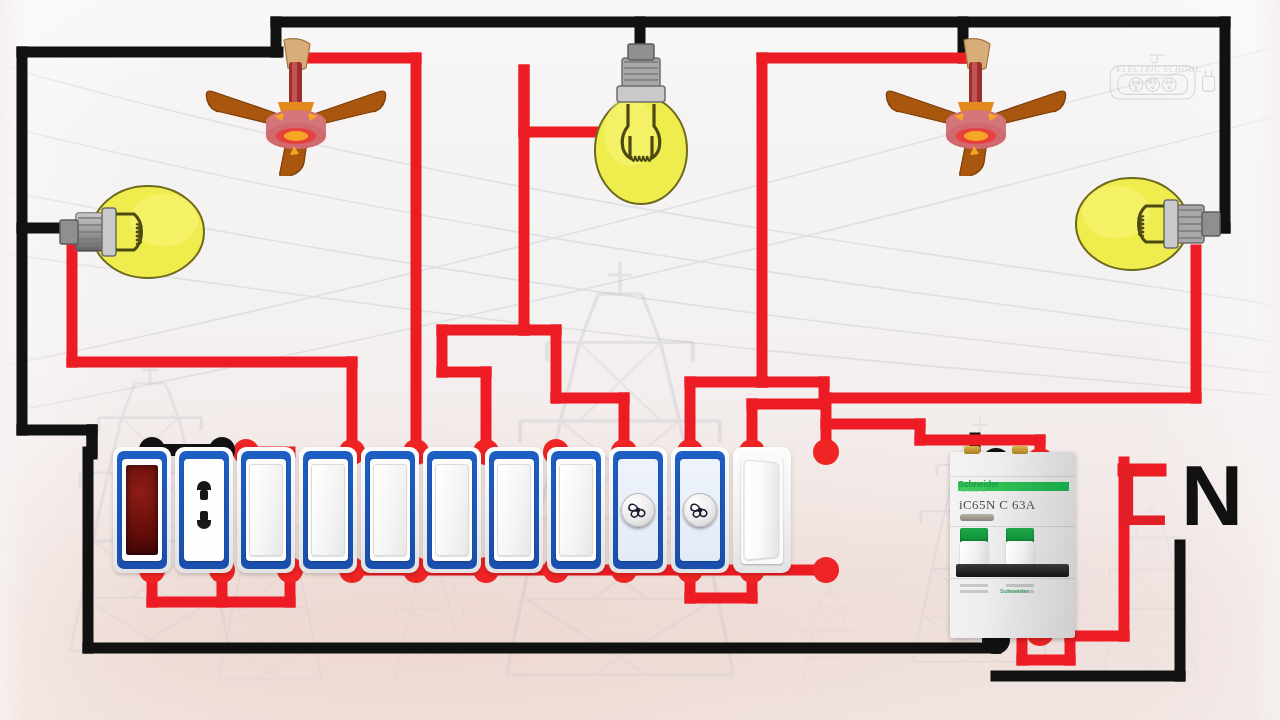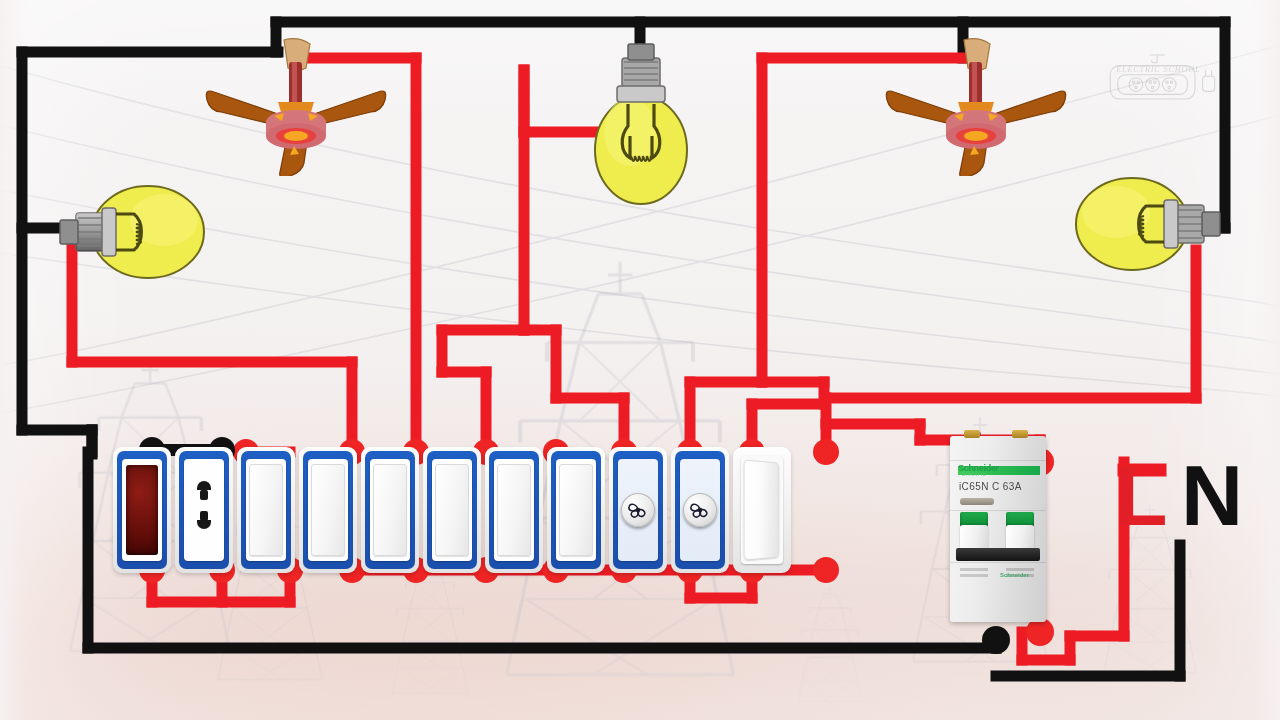--- a/index.html
+++ b/index.html
@@ -52,31 +52,31 @@
   .knob{position:absolute;left:50%;top:50%;width:34px;height:34px;margin:-17px 0 0 -17px;
      border-radius:50%;background:radial-gradient(circle at 35% 28%,#ffffff,#e9e9e9 55%,#c7c7c7);
      box-shadow:0 2px 3px rgba(0,0,0,.35),inset 0 0 0 1px #b9b9b9;}
   .mod.fan .inner{background:linear-gradient(#1e5fc4,#1d56b8 48%,#1b4fae);}
   .mod.fan .face{background:linear-gradient(#eef3fb,#e3ebf7);}
   .mod.plain{background:linear-gradient(#fdfdfd,#f0f0f0 55%,#e3e3e3);}
   .mod.plain .inner{background:transparent;}
   .mod.plain .face{left:8px;right:8px;top:9px;bottom:9px;background:#fafafa;}
 
   
-  #mcb{position:absolute;left:950px;top:436px;width:96px;height:186px;}
+  #mcb{position:absolute;left:950px;top:452px;width:96px;height:186px;padding-left:29px;}
   .mcb-body{position:absolute;inset:0;border-radius:3px;
      background:linear-gradient(96deg,#f4f4f4,#ededed 35%,#dcdcdc 70%,#cfcfcf);
      box-shadow:0 2px 5px rgba(0,0,0,.25);}
   .mcb-split{position:absolute;left:0;right:0;background:rgba(0,0,0,.10);height:1px;}
   .sch-bar{position:absolute;left:8px;right:6px;top:30px;height:9px;
      background:linear-gradient(90deg,#3dcd58,#17a84a);}
   .sch-name{position:absolute;left:8px;top:27px;font-size:9px;font-weight:bold;color:#1f9c4b;
      letter-spacing:-.3px;}
   .sch-sub{position:absolute;left:12px;top:36px;font-size:4.5px;color:#6cbf8c;letter-spacing:1.2px;}
-  .sch-rating{position:absolute;left:9px;top:45px;font-size:10px;color:#4a4a4a;letter-spacing:.4px;}
+  .sch-rating{position:absolute;left:9px;top:45px;font-size:13px;color:#4a4a4a;letter-spacing:.4px;font-family:Liberation Serif, serif;}
   .mcb-slot{position:absolute;left:10px;top:62px;width:34px;height:7px;border-radius:3px;
      background:linear-gradient(#b9b1a5,#8d867c);}
   .pole{position:absolute;top:76px;width:36px;height:46px;}
   .pole .win{position:absolute;left:4px;top:0;width:28px;height:15px;border-radius:2px;
      background:linear-gradient(#1faa4b,#0d8b37);box-shadow:inset 0 -2px 3px rgba(0,0,0,.3);}
   .pole .lever{position:absolute;left:4px;top:13px;width:28px;height:30px;border-radius:3px;
      background:linear-gradient(100deg,#ffffff,#f0f0f0 55%,#d7d7d7);box-shadow:0 1px 2px rgba(0,0,0,.25);}
   .mcb-bar{position:absolute;left:6px;right:6px;top:112px;height:13px;border-radius:2px;
      background:linear-gradient(#3a3a3a,#131313);}
   .mcb-foot{position:absolute;left:0;right:0;top:128px;height:22px;}

